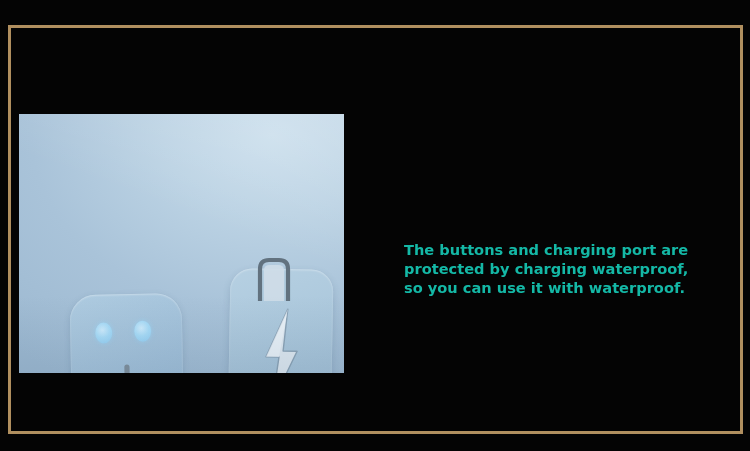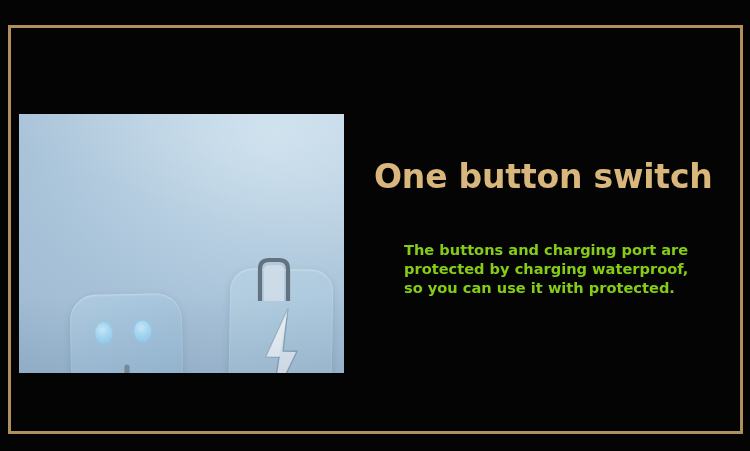--- a/index.html
+++ b/index.html
@@ -130,21 +130,21 @@
     font-family: "DejaVu Sans", sans-serif;
   }
   .subcopy {
     position: absolute;
     left: 404px;
     top: 240px;
     width: 322px;
     font-size: 14.6px;
     font-weight: bold;
     line-height: 19px;
-    color: #84cc16;
+    color: #14b8a6;
     font-family: "DejaVu Sans", sans-serif;
   }
   .subcopy .line { display: block; white-space: nowrap; }
 </style>
 </head>
 <body>
 
 <div class="banner">
 
   <div class="frame"></div>
@@ -169,21 +169,20 @@
     </div>
 
     <svg class="tab-hook" viewBox="0 0 36 46">
       <path d="M5 44 L5 12 Q5 3 14 3 L24 3 Q33 3 33 12 L33 44" fill="none" stroke="#62727f" stroke-width="4.2" stroke-linejoin="round"></path>
       <path d="M9 44 L9 13 Q9 8 15 8 L23 8 Q29 8 29 13 L29 44 Z" fill="#cfdde8" opacity="0.9"></path>
     </svg>
 
     <div class="photo-vignette"></div>
   </div>
 
-  <div class="headline">One button switch</div>
 
   <div class="subcopy">
     <span class="line">The buttons and charging port are</span>
     <span class="line">protected by charging waterproof,</span>
-    <span class="line">so you can use it with protected.</span>
+    <span class="line">so you can use it with waterproof.</span>
   </div>
 
 </div>
 
 </body></html>

